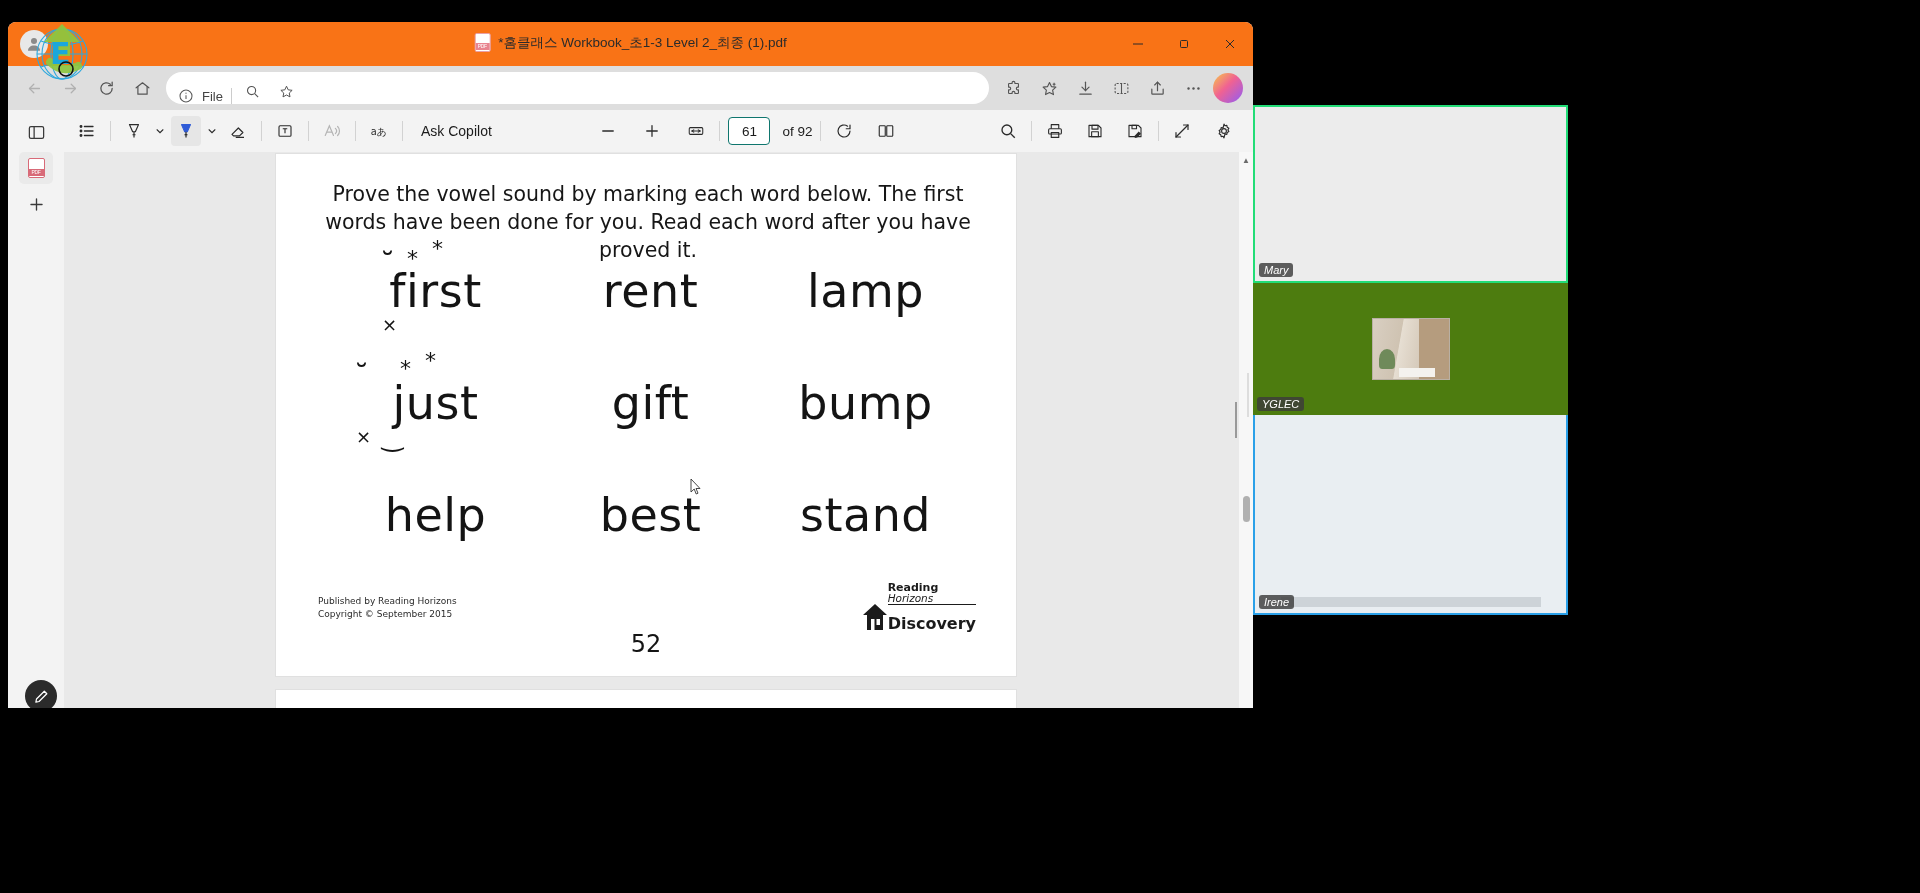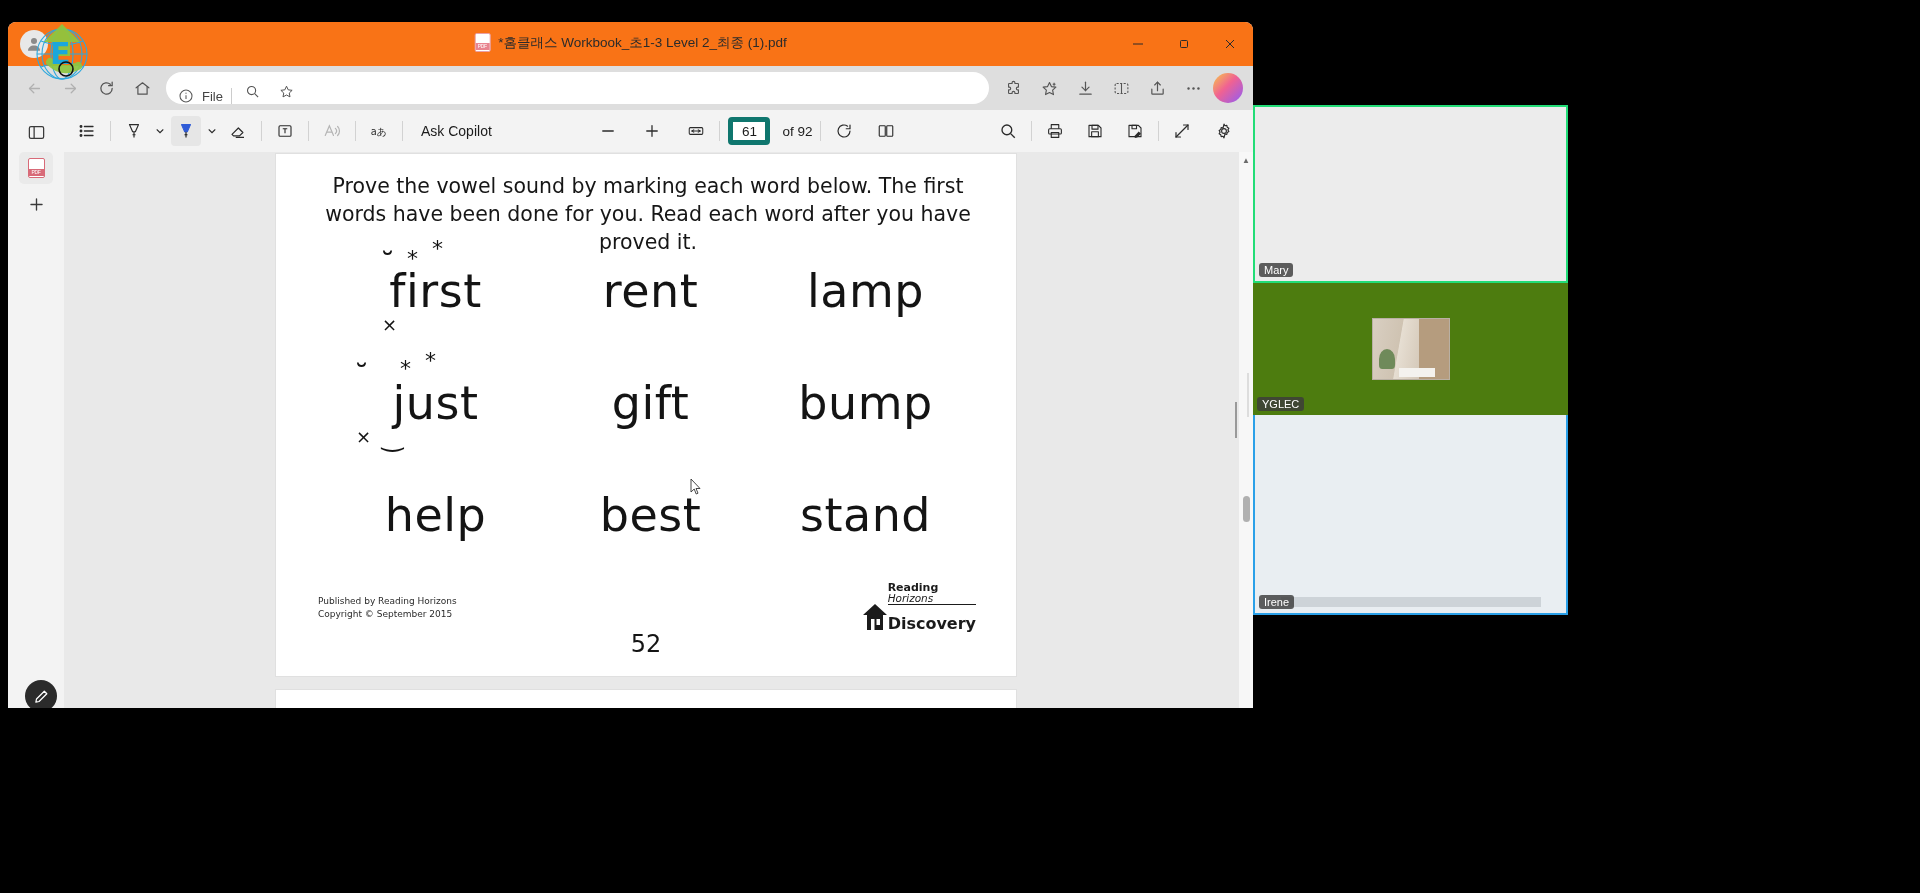--- a/index.html
+++ b/index.html
@@ -125,41 +125,41 @@
     display: flex; align-items: center; justify-content: center; color: #2b2b2b;
   }
   .tb-btn svg { width: 18px; height: 18px; }
   .tb-btn.active-hl { background: #e6e6e6; }
   .tb-btn.dim { color: #b5b5b5; }
   .tb-chev { width: 18px; height: 30px; display:flex; align-items:center; justify-content:center; color:#2b2b2b; }
   .tb-chev svg { width: 10px; height: 10px; }
   .tb-sep { width: 1px; height: 20px; background: #d2d2d2; margin: 0 6px; flex: 0 0 auto; }
   .tb-text { font-size: 14px; color: #1b1b1b; padding: 0 10px; white-space: nowrap; }
   .pagebox {
-    width: 42px; height: 28px; background: #fff; border: 5px solid #0f766e;
+    width: 42px; height: 28px; background: #fff; border: 1px solid #0f766e;
     border-radius: 4px; display: flex; align-items: center; justify-content: center;
     font-size: 13.5px; color: #1b1b1b;
   }
   .page-of { font-size: 13.5px; color: #1b1b1b; margin-left: 10px; white-space: nowrap; }
   .tb-spacer { flex: 1 1 auto; }
 
   
   .viewport {
     flex: 1 1 auto; background: #e9e9e9; position: relative; overflow: hidden;
   }
   .page-sheet {
     position: absolute; left: 212px; top: 2px;
     width: 740px; height: 522px; background: #fff;
     box-shadow: 0 0 0 1px #e0e0e0;
   }
   .page-sheet.next {
     top: 538px; height: 40px;
   }
   .ws-instr {
-    position: absolute; left: 42px; top: 18px; width: 660px;
+    position: absolute; left: 42px; top: 26px; width: 660px;
     font-family: "DejaVu Sans", sans-serif;
     font-size: 20.5px; line-height: 28px; color: #161616; font-weight: 500;
     text-align: center;
   }
   .ws-grid {
     position: absolute; left: 52px; top: 110px; width: 645px;
   }
   .ws-row { display: flex; align-items: flex-start; height: 112px; }
   .ws-cell { flex: 1 1 0; text-align: center; position: relative; }
   .ws-word {
@@ -207,21 +207,21 @@
   .panel-grip {
     position: absolute; right: 14px; top: 250px; width: 4px; height: 18px;
   }
   .panel-grip i { display:block; width:1.5px; height:18px; background:#999; float:left; margin-right:2px; }
 
   
   .vpanel {
     position: absolute; left: 1253px; top: 105px;
     width: 315px; height: 557px; background: #000;
   }
-  .vtile { position: relative; width: 100%; overflow: hidden; }
+  .vtile { position: relative; width: 100%; overflow: hidden; font-style: italic; }
   .vtile-1 { height: 178px; background: #ececec; border: 2px solid #22dd77; }
   .vtile-2 { height: 132px; background: #4d7c0f; }
   .vtile-3 { height: 200px; background: #e9eef2; border: 2px solid #2aa0e8; border-top: none; }
   .vname {
     position: absolute; left: 4px; bottom: 4px;
     background: rgba(60,60,60,0.82); color: #fff; font-size: 11px;
     padding: 1px 5px; border-radius: 3px; white-space: nowrap;
   }
   .vthumb {
     position: absolute; left: 50%; top: 50%; transform: translate(-50%,-50%);

